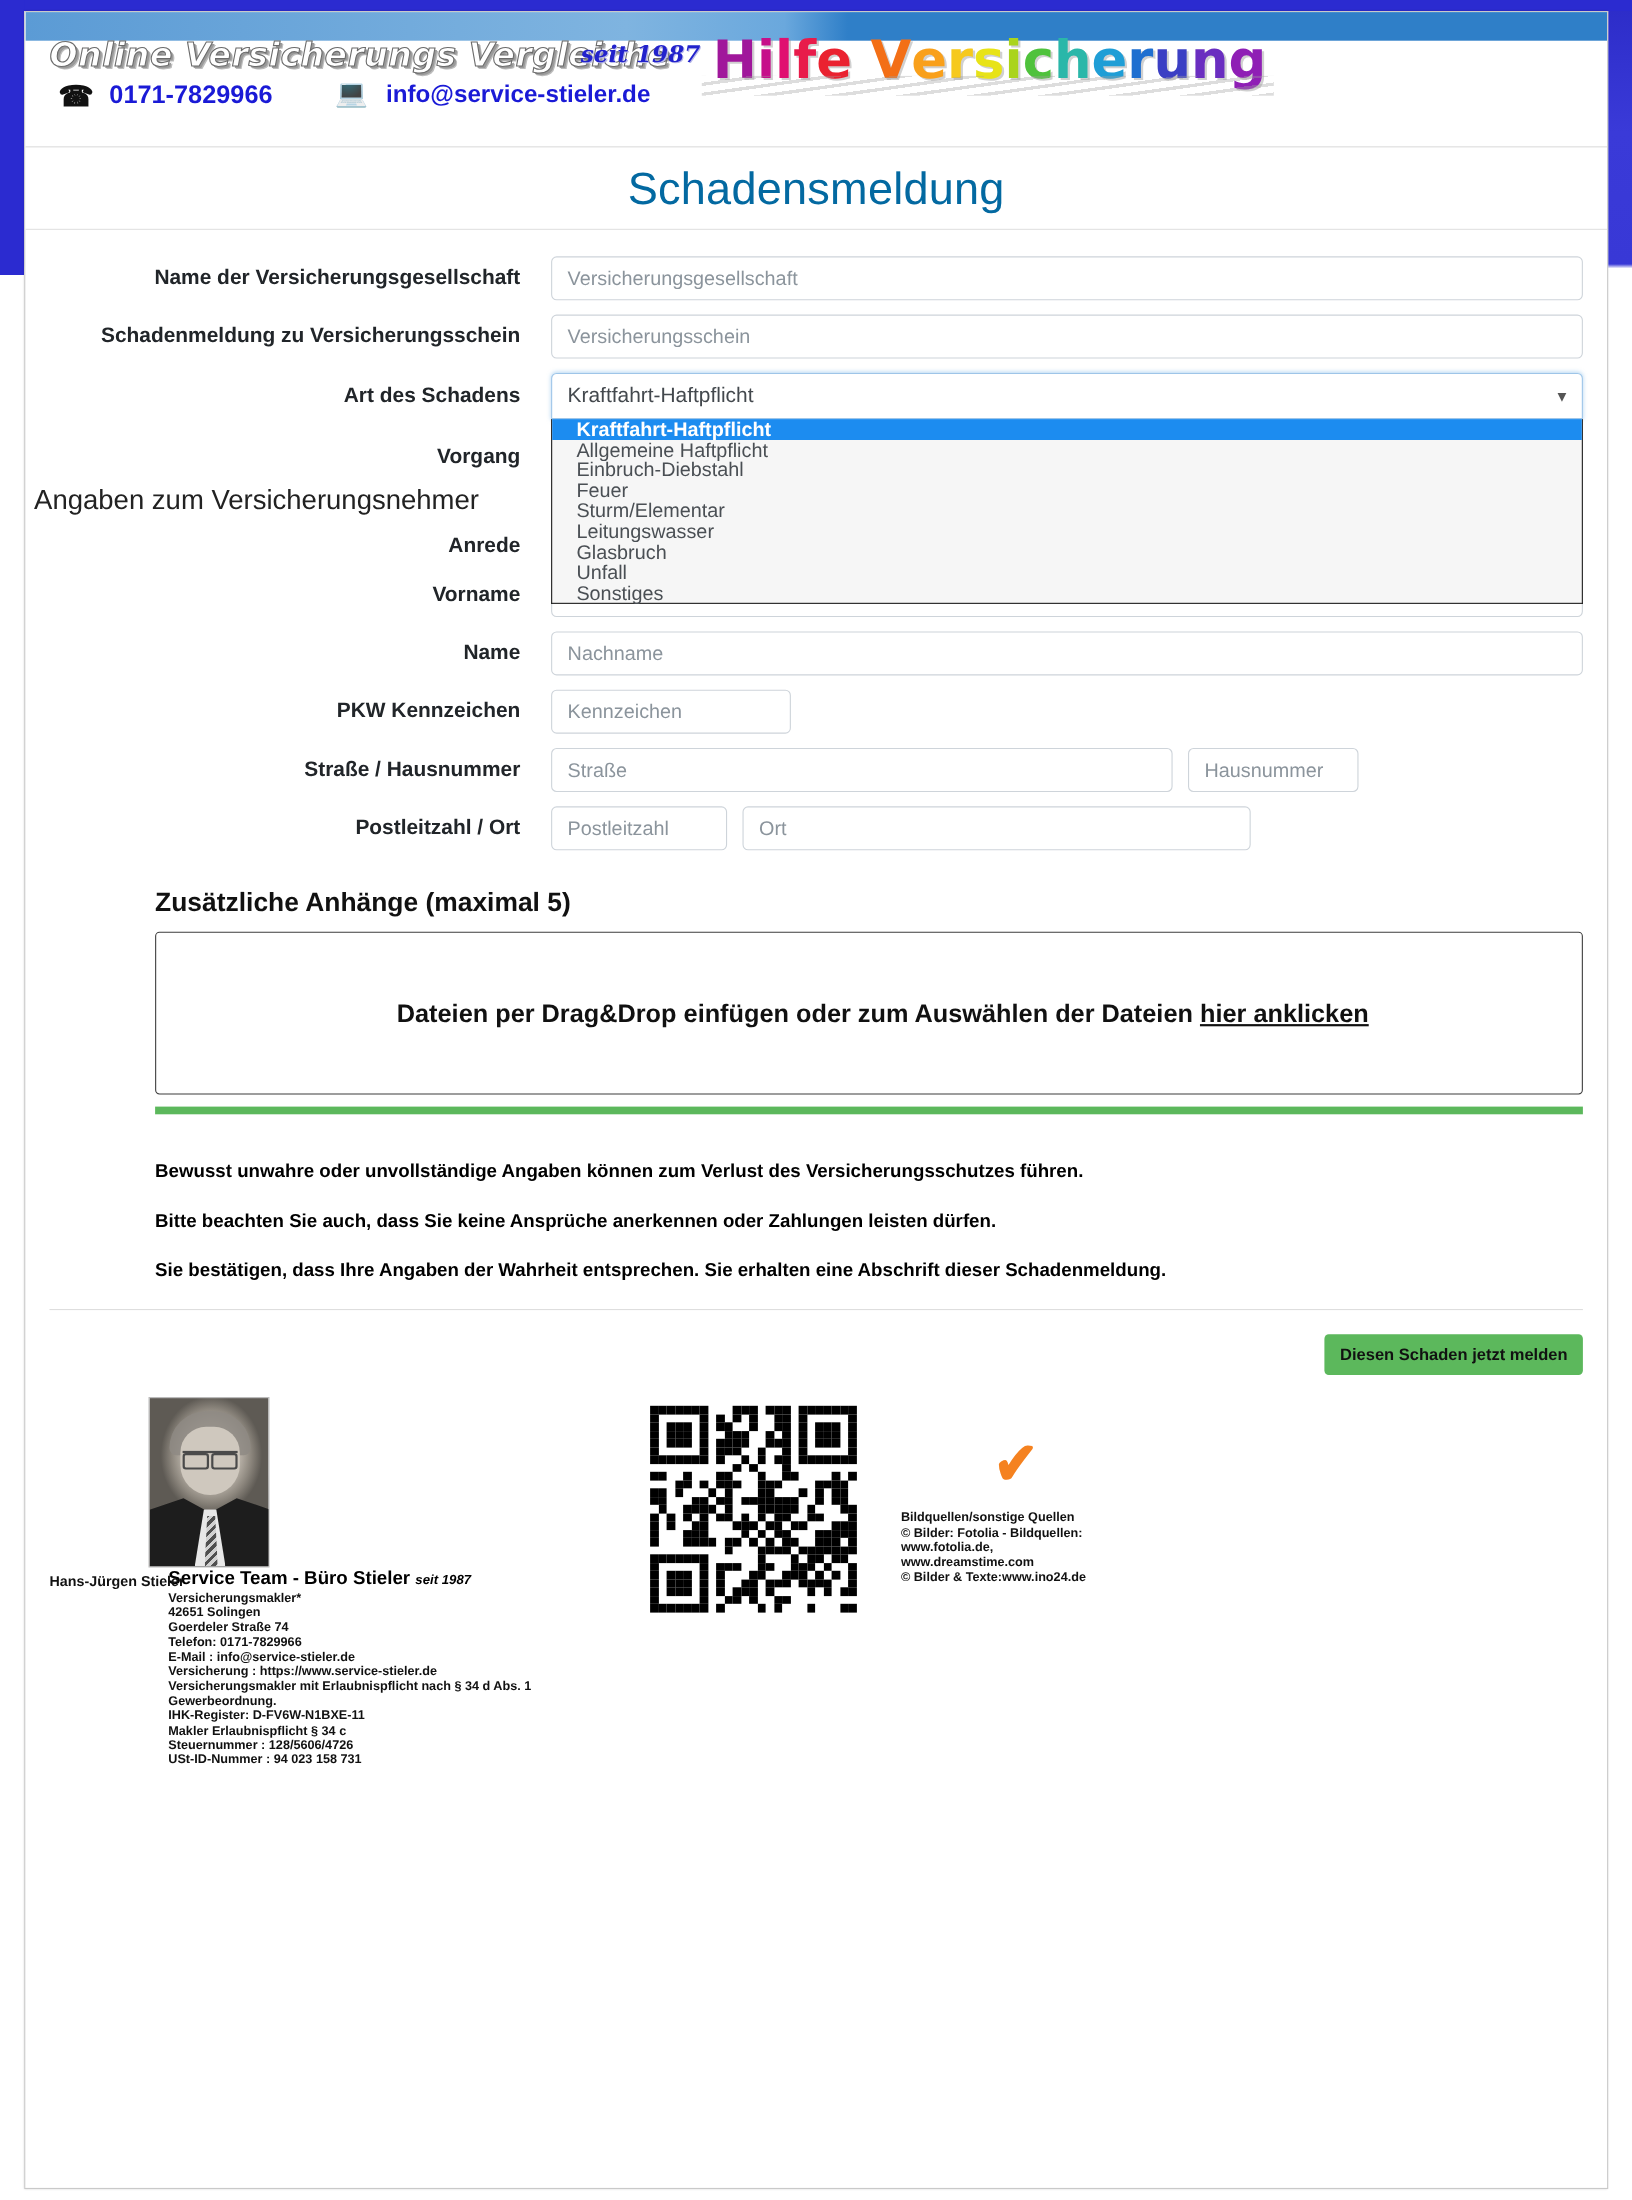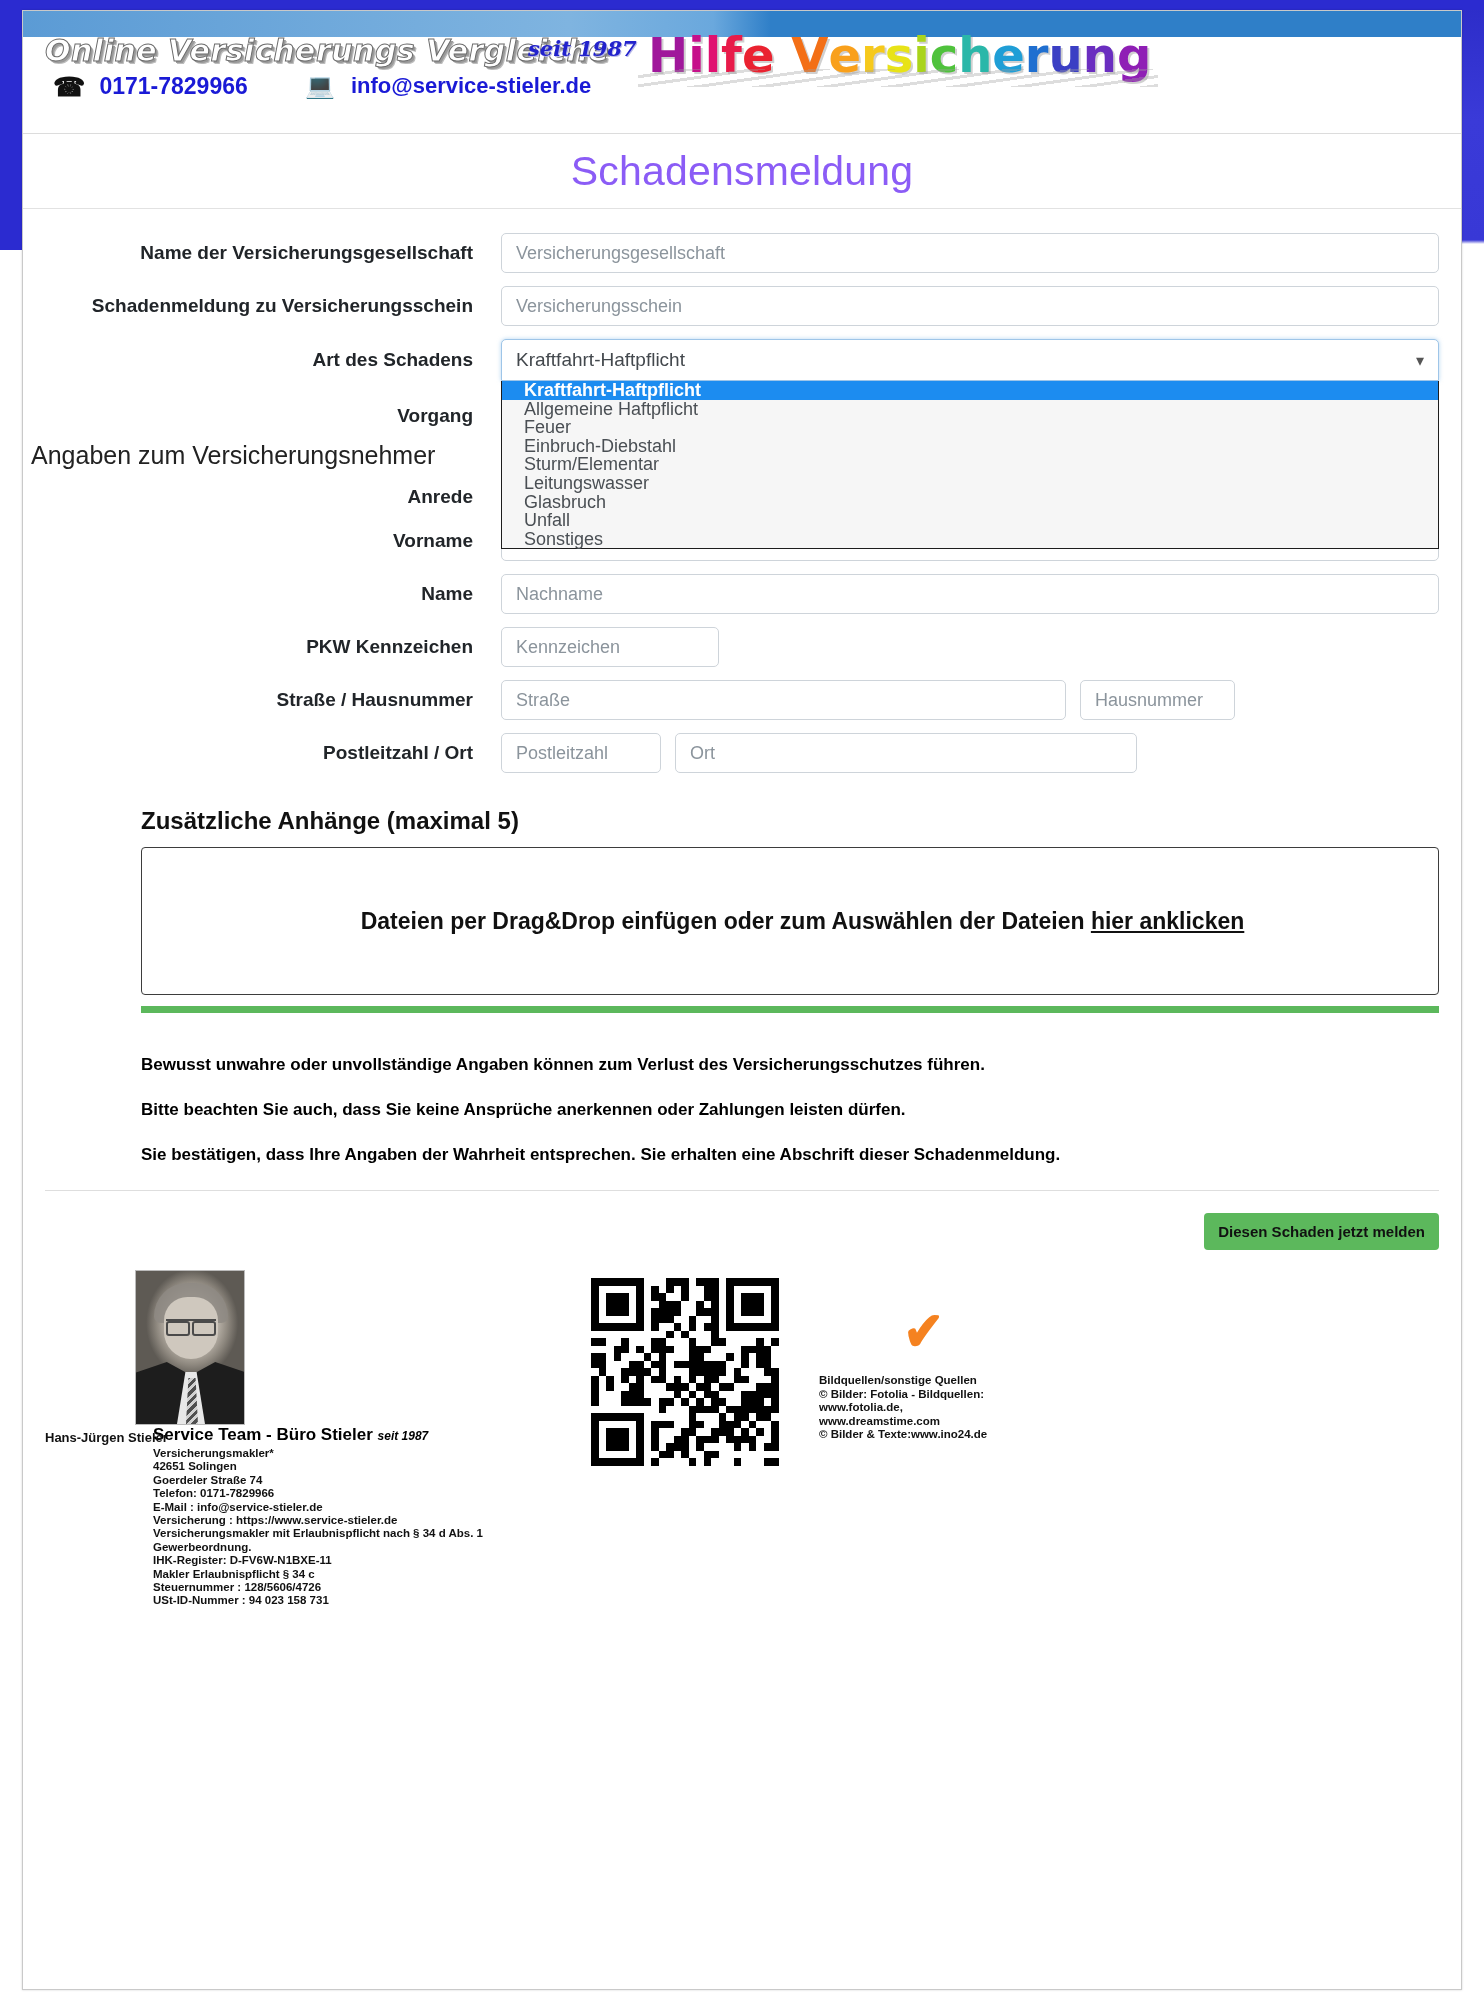--- a/index.html
+++ b/index.html
@@ -89,21 +89,21 @@
   .ico-phone{ font-size:26px; color:#111; line-height:1; }
   .ico-laptop{ font-size:24px; color:#1a3a9a; line-height:1; }
 
   
   .title-wrap{
     height:75px; display:flex; align-items:center; justify-content:center;
     border-bottom:1px solid #e2e2e2;
     background:#fff;
   }
   .page-title{
-    font-size:41px; font-weight:normal; color:#8b5cf6;
+    font-size:41px; font-weight:normal; color:#0369a1;
     letter-spacing:.2px;
   }
 
   
   .form-area{ padding:24px 0 0 0; position:relative; }
   .row{
     display:flex; align-items:center;
     margin-bottom:13px;
     padding-left:0;
   }
@@ -330,22 +330,22 @@
       <div class="lbl" style="padding-top:10px;">Art des Schadens</div>
       <div class="ctrl">
         <div class="select-box">
           <div class="select-face">
             <span>Kraftfahrt-Haftpflicht</span>
             <span class="chev">▾</span>
           </div>
           <ul class="select-list" id="optlist">
               <li class="sel">Kraftfahrt-Haftpflicht</li>
               <li>Allgemeine Haftpflicht</li>
+              <li>Einbruch-Diebstahl</li>
               <li>Feuer</li>
-              <li>Einbruch-Diebstahl</li>
               <li>Sturm/Elementar</li>
               <li>Leitungswasser</li>
               <li>Glasbruch</li>
               <li>Unfall</li>
               <li>Sonstiges</li>
             </ul>
         </div>
       </div>
     </div>
 

